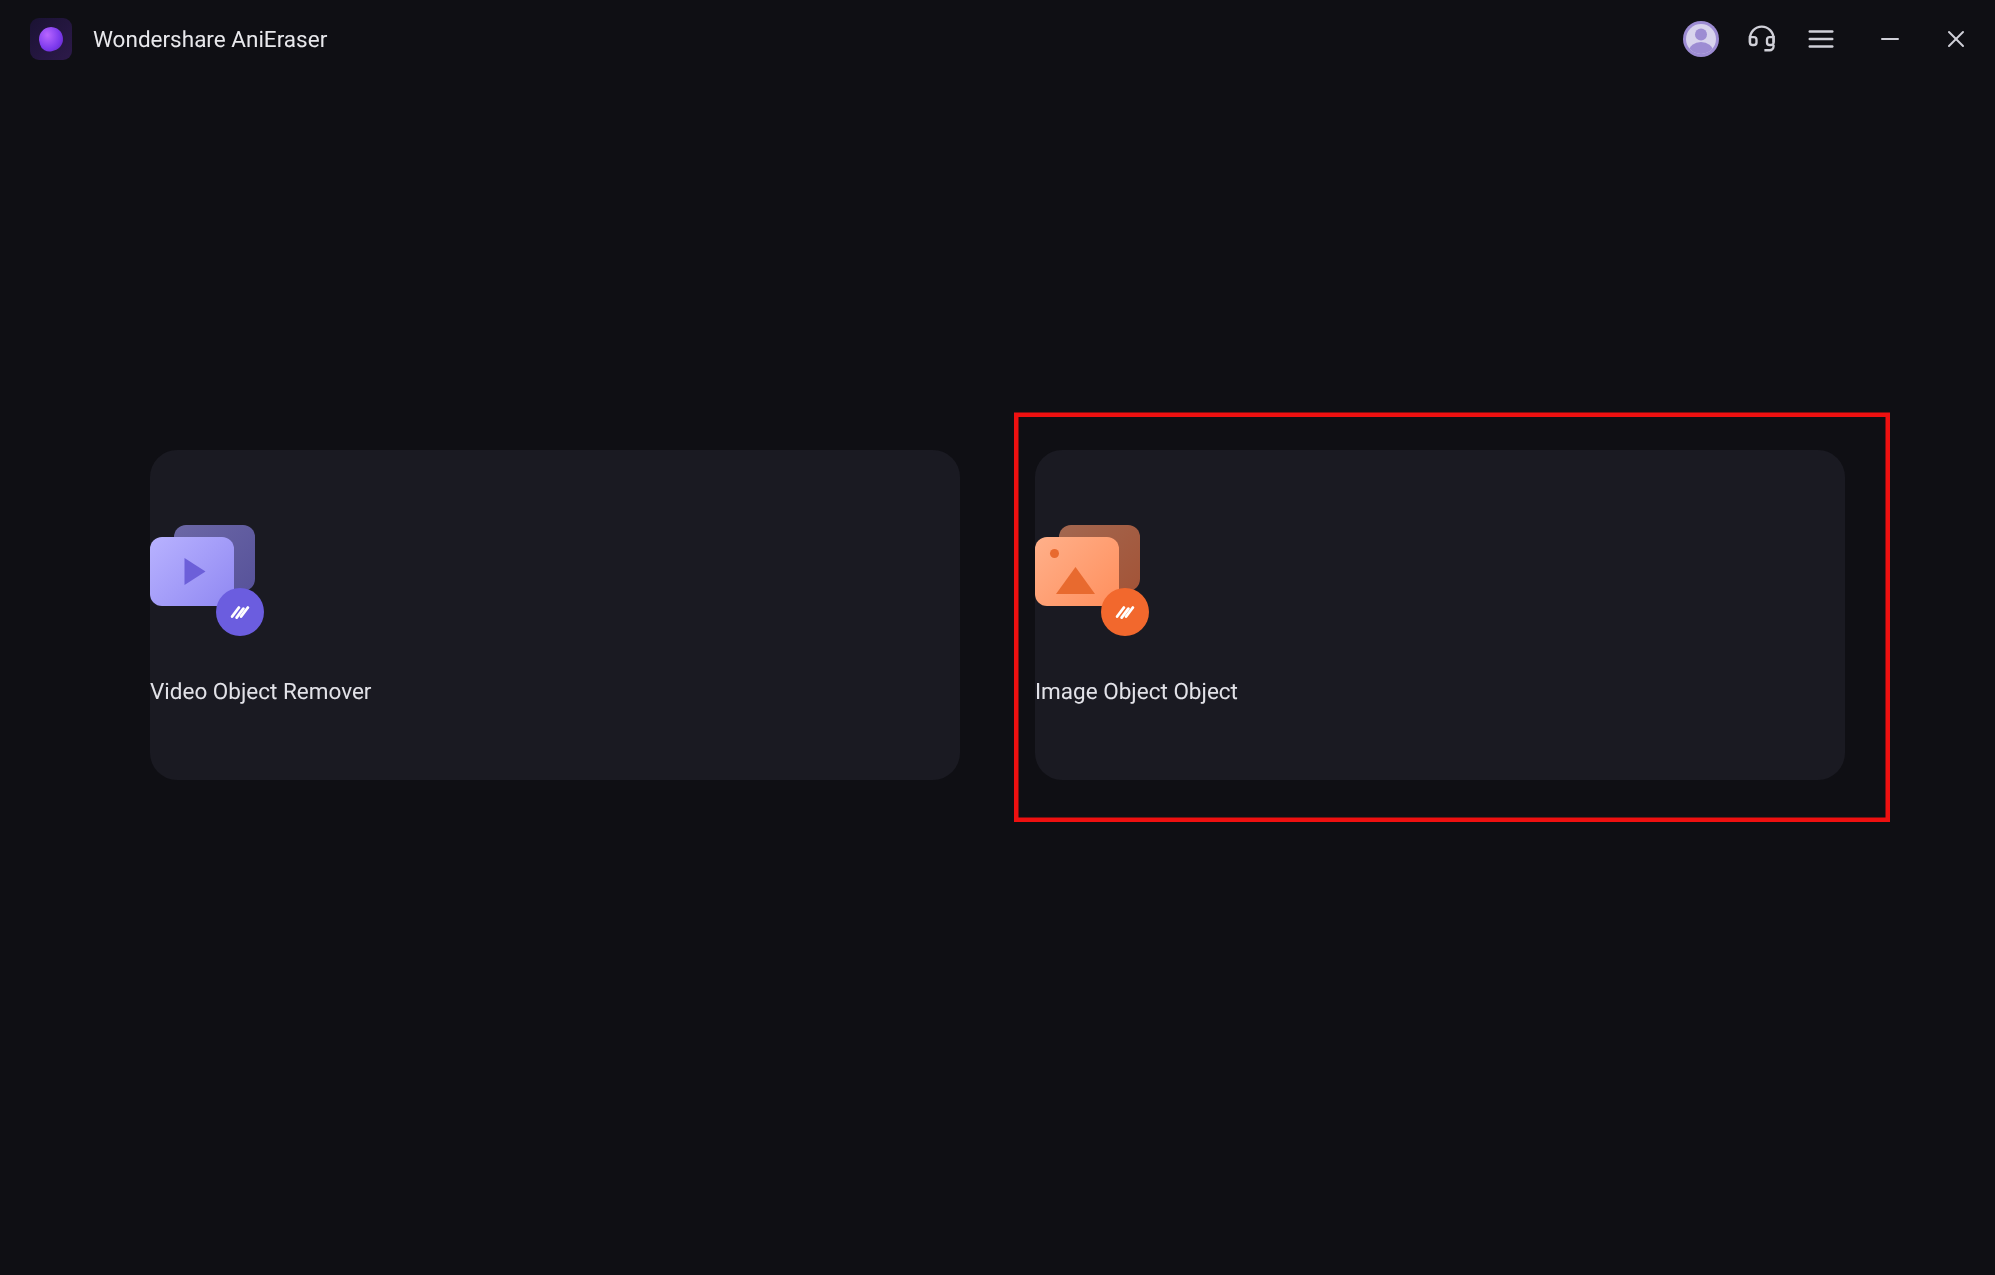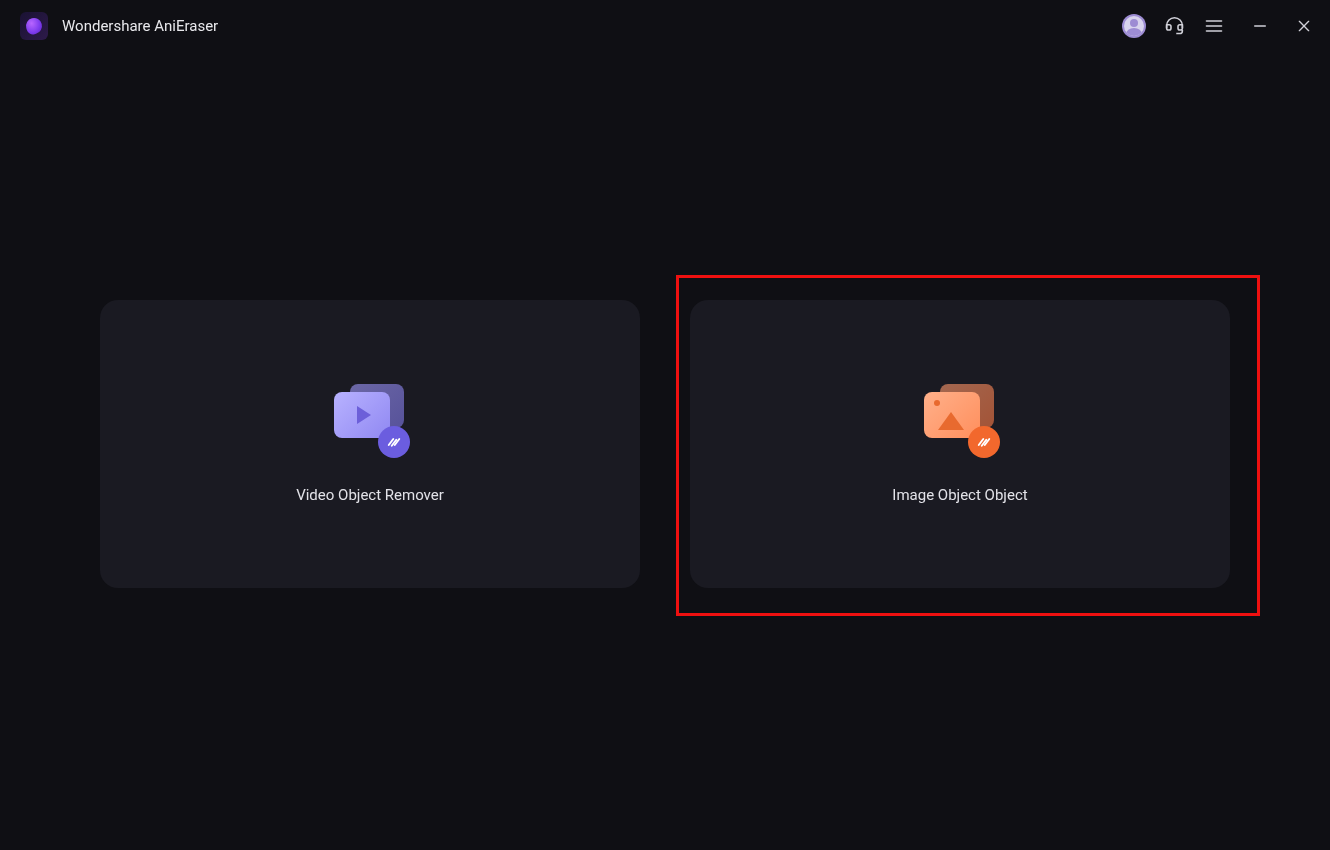--- a/index.html
+++ b/index.html
@@ -108,26 +108,25 @@
       margin-left: 6px;
     }
     .main-content {
       padding-top: 248px;
       display: flex;
       justify-content: center;
       gap: 50px;
     }
     .card {
       width: 540px;
-      height: 288px;
+      height: 220px;
       background: #1a1a22;
       border-radius: 18px;
       display: flex;
       flex-direction: column;
-      align-items: center;
       justify-content: center;
       cursor: pointer;
     }
     .card-highlight-wrapper {
       position: relative;
     }
     .highlight-border {
       position: absolute;
       top: -25px;
       left: -14px;

